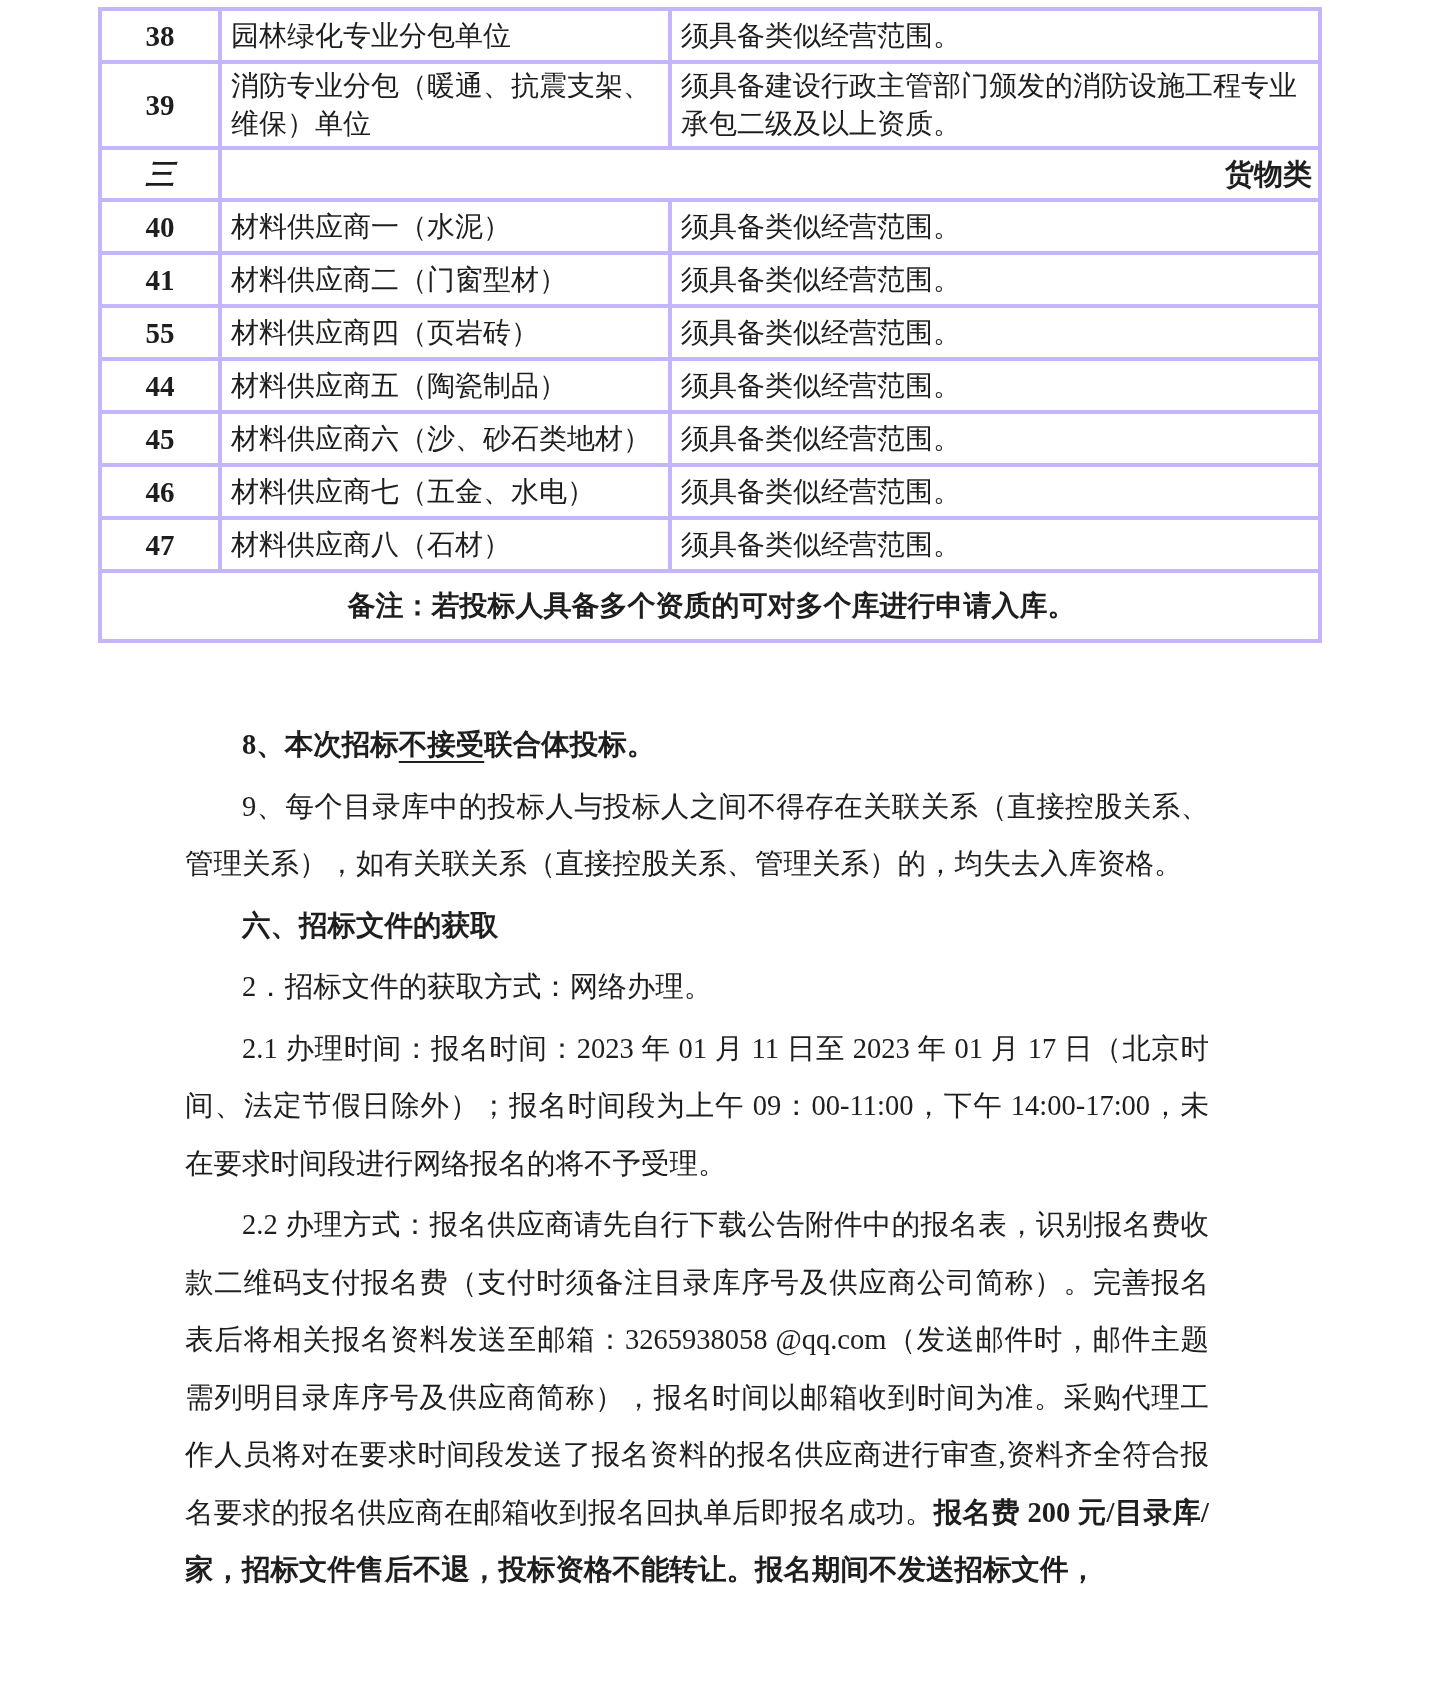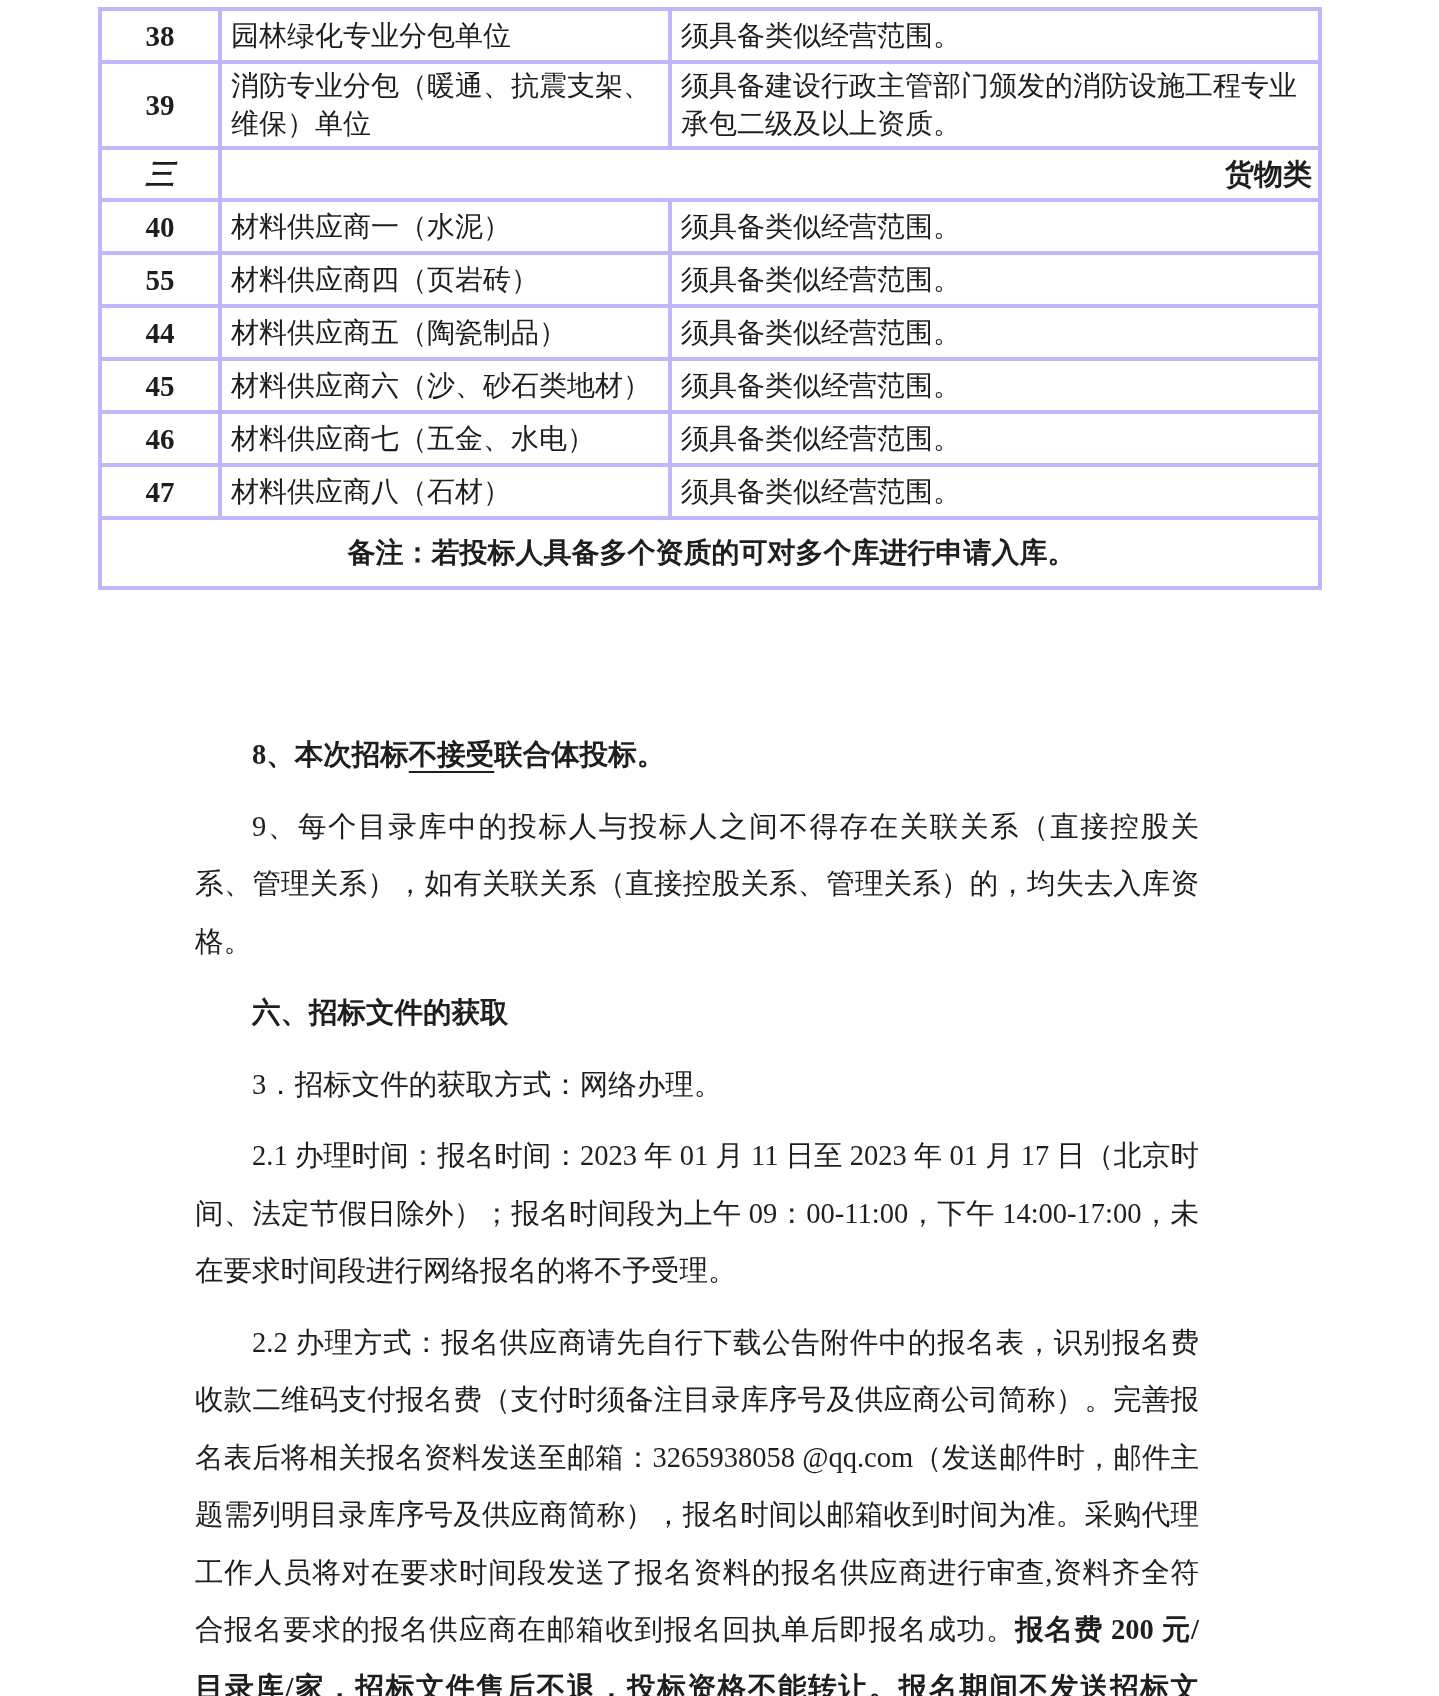--- a/index.html
+++ b/index.html
@@ -59,21 +59,21 @@
   
   .body-text {
     position:absolute;
     left:181px; top:712px;
     width:1032px;
     font-size:28.5px;
     line-height:57.5px;
     text-align:justify;
   }
   .body-text p {
-    margin:14px;
+    margin:4px;
     text-indent:57px;
   }
   .b { font-weight:bold; }
   .u {
     text-decoration:underline;
     text-underline-offset:7px;
     text-decoration-thickness:2px;
   }
 </style>
 </head>
@@ -101,20 +101,25 @@
       <tr class="r-section">
         <td class="num section-label">三</td>
         <td class="section-title" colspan="2">货物类</td>
       </tr>
       <tr class="r-single">
         <td class="num">40</td>
         <td>材料供应商一（水泥）</td>
         <td>须具备类似经营范围。</td>
       </tr>
       <tr class="r-single">
+        <td class="num">41</td>
+        <td>材料供应商二（门窗型材）</td>
+        <td>须具备类似经营范围。</td>
+      </tr>
+      <tr class="r-single">
         <td class="num">55</td>
         <td>材料供应商四（页岩砖）</td>
         <td>须具备类似经营范围。</td>
       </tr>
       <tr class="r-single">
         <td class="num">44</td>
         <td>材料供应商五（陶瓷制品）</td>
         <td>须具备类似经营范围。</td>
       </tr>
       <tr class="r-single">
@@ -135,18 +140,18 @@
       <tr class="r-note">
         <td class="note-cell" colspan="3">备注：若投标人具备多个资质的可对多个库进行申请入库。</td>
       </tr>
     </tbody>
   </table>
 
   <div class="body-text">
     <p class="b"><span>8、本次招标</span><span class="u">不接受</span><span>联合体投标。</span></p>
     <p>9、每个目录库中的投标人与投标人之间不得存在关联关系（直接控股关系、管理关系），如有关联关系（直接控股关系、管理关系）的，均失去入库资格。</p>
     <p class="b">六、招标文件的获取</p>
-    <p>3．招标文件的获取方式：网络办理。</p>
+    <p>2．招标文件的获取方式：网络办理。</p>
     <p>2.1 办理时间：报名时间：2023 年 01 月 11 日至 2023 年 01 月 17 日（北京时间、法定节假日除外）；报名时间段为上午 09：00-11:00，下午 14:00-17:00，未在要求时间段进行网络报名的将不予受理。</p>
     <p><span>2.2 办理方式：报名供应商请先自行下载公告附件中的报名表，识别报名费收款二维码支付报名费（支付时须备注目录库序号及供应商公司简称）。完善报名表后将相关报名资料发送至邮箱：3265938058 @qq.com（发送邮件时，邮件主题需列明目录库序号及供应商简称），报名时间以邮箱收到时间为准。采购代理工作人员将对在要求时间段发送了报名资料的报名供应商进行审查,资料齐全符合报名要求的报名供应商在邮箱收到报名回执单后即报名成功。</span><span class="b">报名费 200 元/目录库/家，招标文件售后不退，投标资格不能转让。报名期间不发送招标文件，</span></p>
   </div>
 
 </div>
 
 </body></html>

